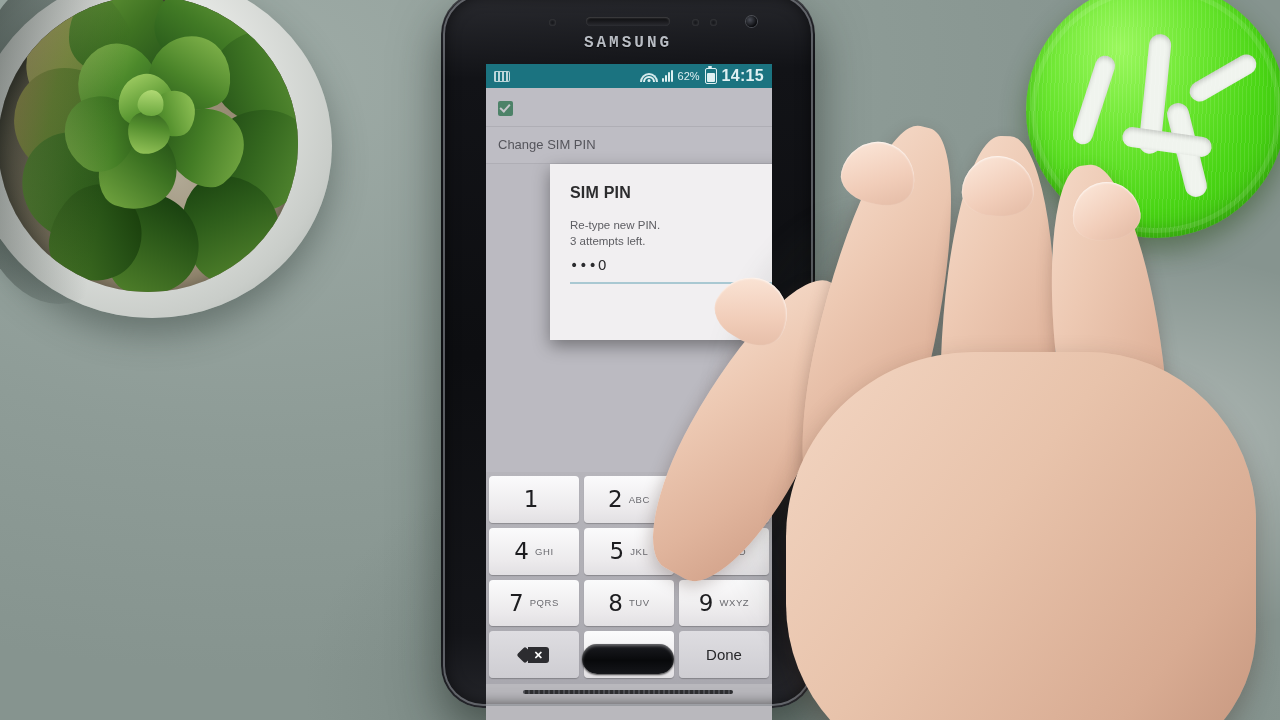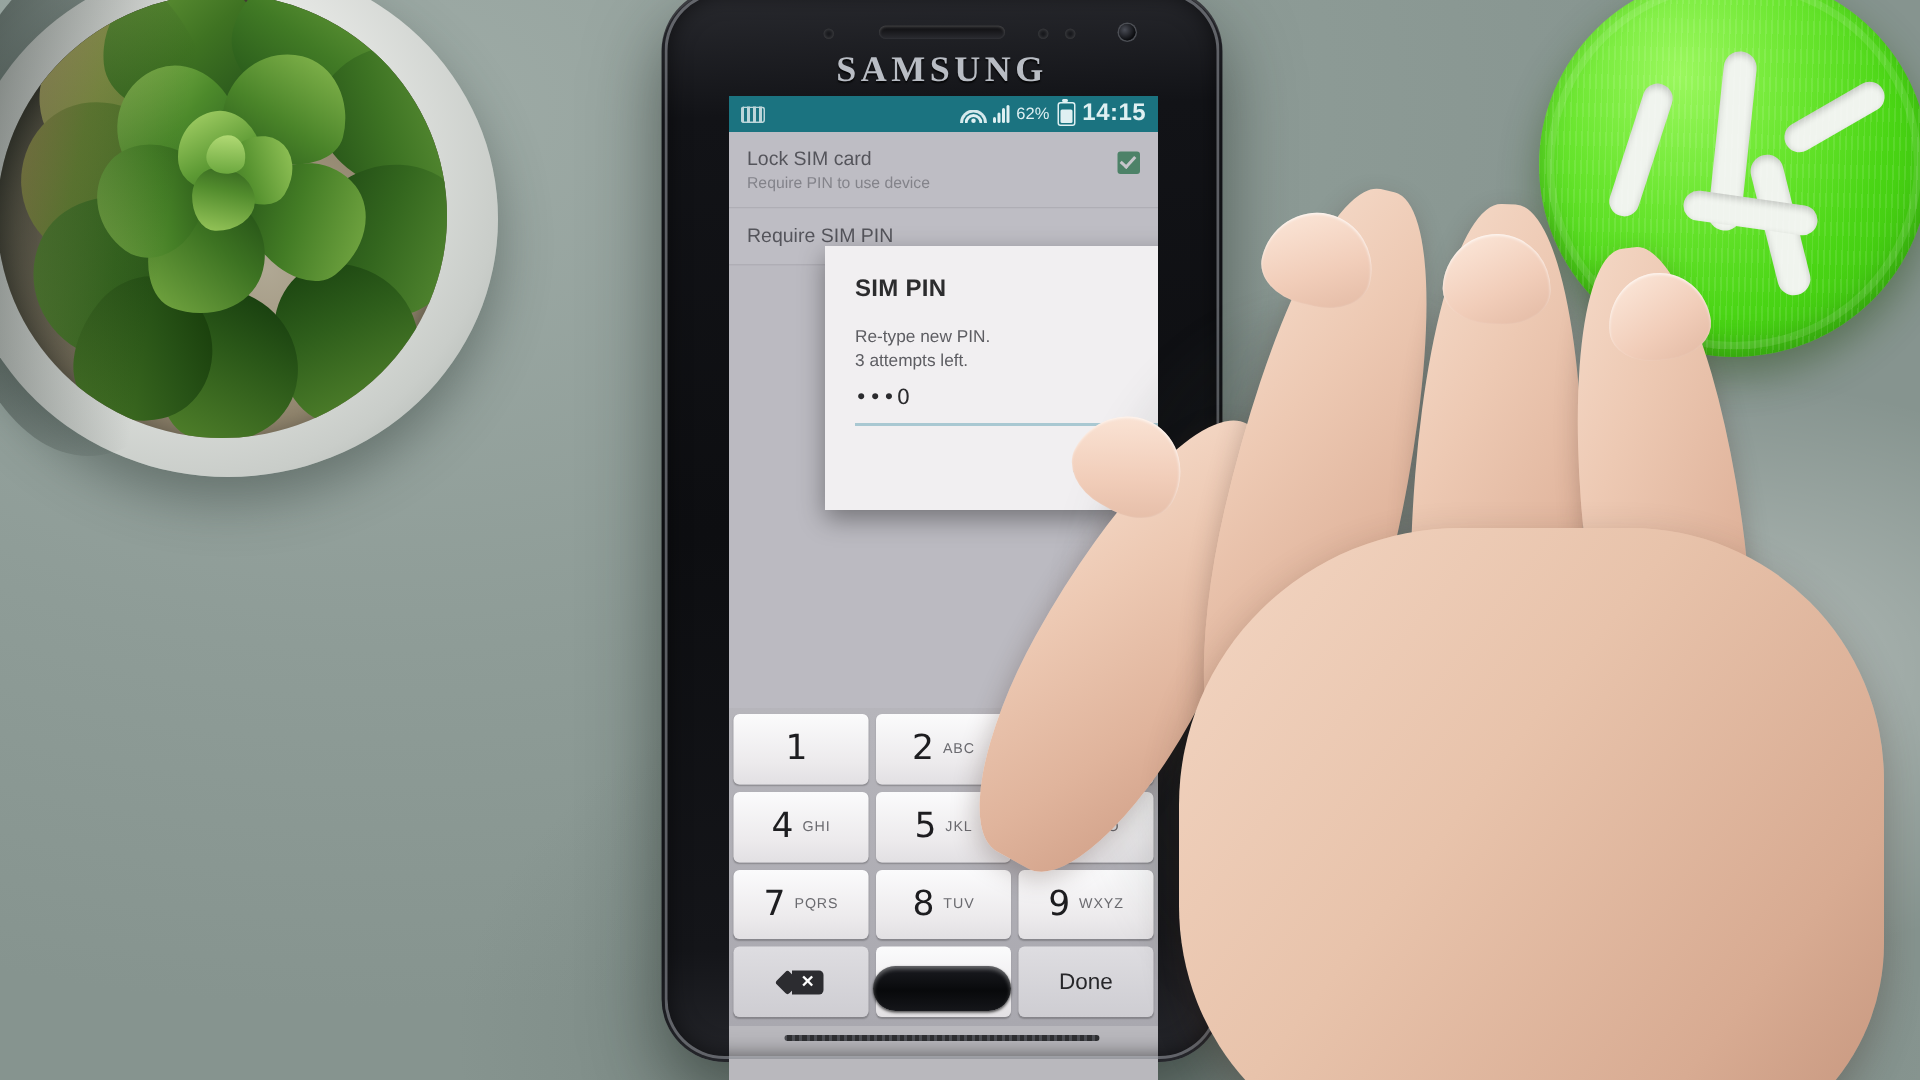--- a/index.html
+++ b/index.html
@@ -71,22 +71,22 @@
     background:linear-gradient(178deg,#2a2b30 0%,#121317 12%,#0d0e11 50%,#141519 88%,#26272c 100%);
     box-shadow:0 22px 48px rgba(25,35,30,.55), 0 2px 0 rgba(255,255,255,.10) inset;
   }
   .phone-edge{
     position:absolute;inset:2px;border-radius:40px;
     box-shadow:inset 0 0 0 2px rgba(190,196,205,.45), inset 0 0 16px rgba(0,0,0,.7);
     pointer-events:none;
   }
   .brand{
     position:absolute;left:0;right:0;top:42px;text-align:center;
-    color:#b9bdc4;font-size:24px;letter-spacing:3px;font-weight:bold;
-    font-family:Liberation Serif, serif;
+    color:#b9bdc4;font-size:16px;letter-spacing:3px;font-weight:bold;
+    font-family:Liberation Mono, monospace;
     text-shadow:0 1px 1px rgba(0,0,0,.8);
   }
   .earpiece{
     position:absolute;left:50%;top:25px;transform:translateX(-50%);
     width:84px;height:9px;border-radius:5px;
     background:linear-gradient(#0a0a0c,#2b2c31);
     box-shadow:inset 0 1px 2px rgba(255,255,255,.25);
   }
   .sensor{position:absolute;top:27px;width:7px;height:7px;border-radius:50%;background:#16171b;box-shadow:inset 0 0 3px rgba(255,255,255,.25);}
   .sensor.a{left:108px;} .sensor.b{right:116px;} .sensor.c{right:98px;}
@@ -304,30 +304,26 @@
               <i></i>
             </span>
           <span class="sb-clock">14:15</span>
         </div>
       </div>
 
 
       <div class="settings">
 
         <div class="s-row">
-          <div>
-            <div class="s-t">Lock SIM card</div>
-            <div class="s-s">Require PIN to use device</div>
-          </div>
           <div class="s-check"></div>
         </div>
 
         <div class="s-row">
           <div>
-            <div class="s-t">Require SIM PIN</div>
+            <div class="s-t">Change SIM PIN</div>
           </div>
         </div>
 
         <div class="dim"></div>
 
         <div class="dialog">
           <div class="dlg-title">SIM PIN</div>
           <div class="dlg-body">
             <div class="dlg-msg">Re-type new PIN.</div>
             <div class="dlg-msg">3 attempts left.</div>

